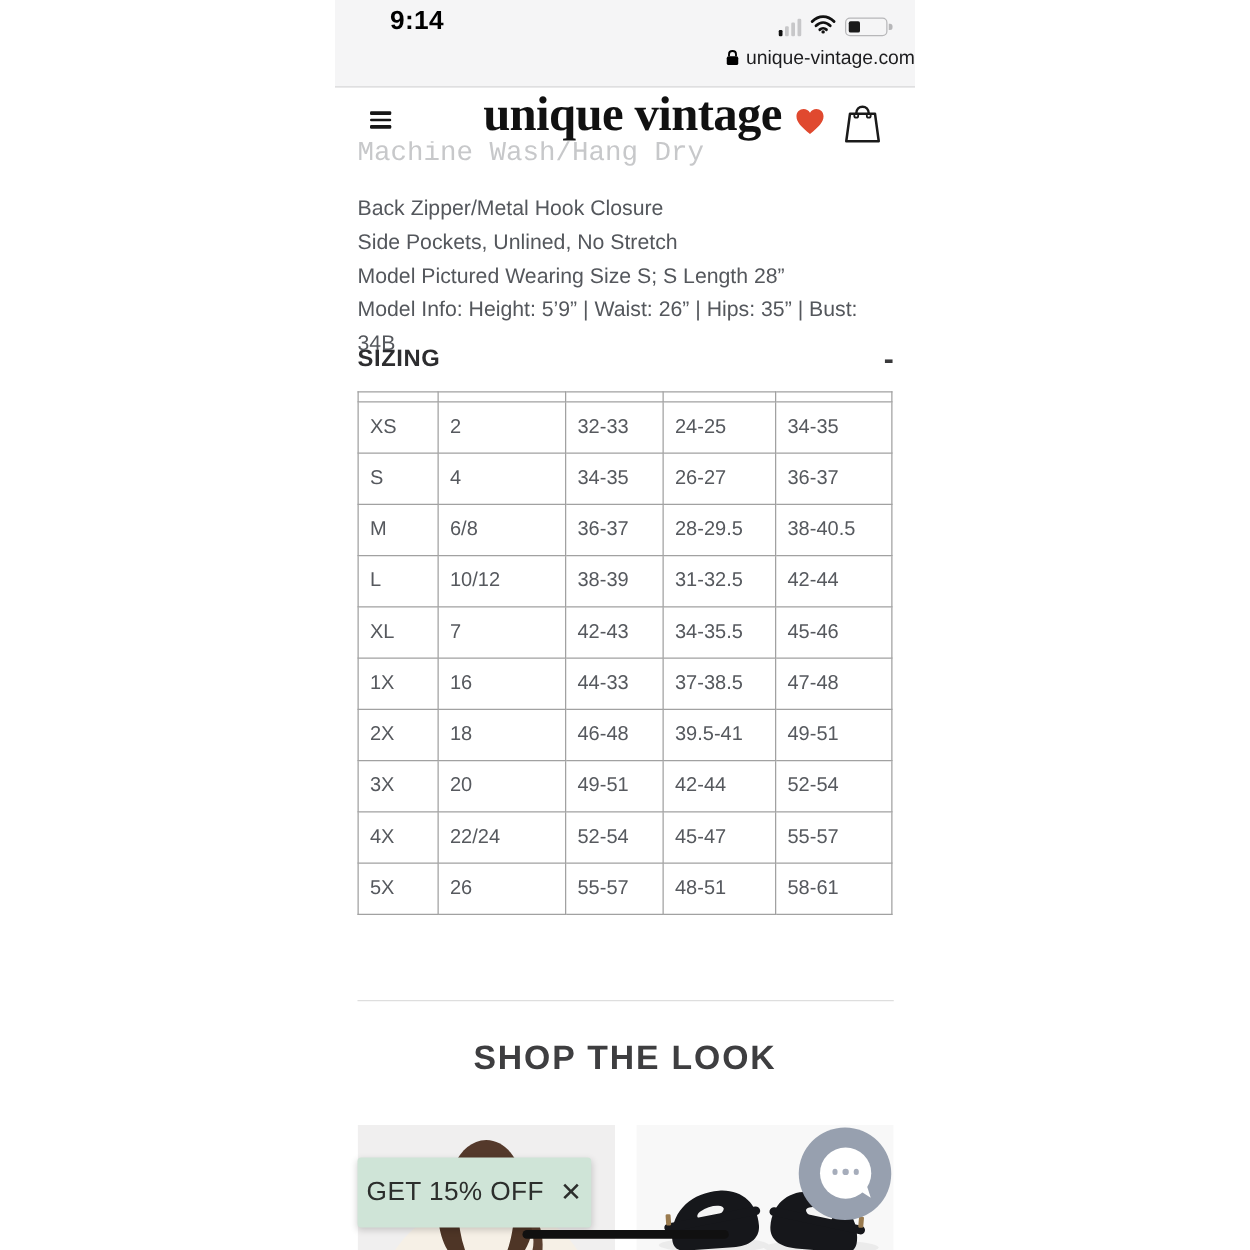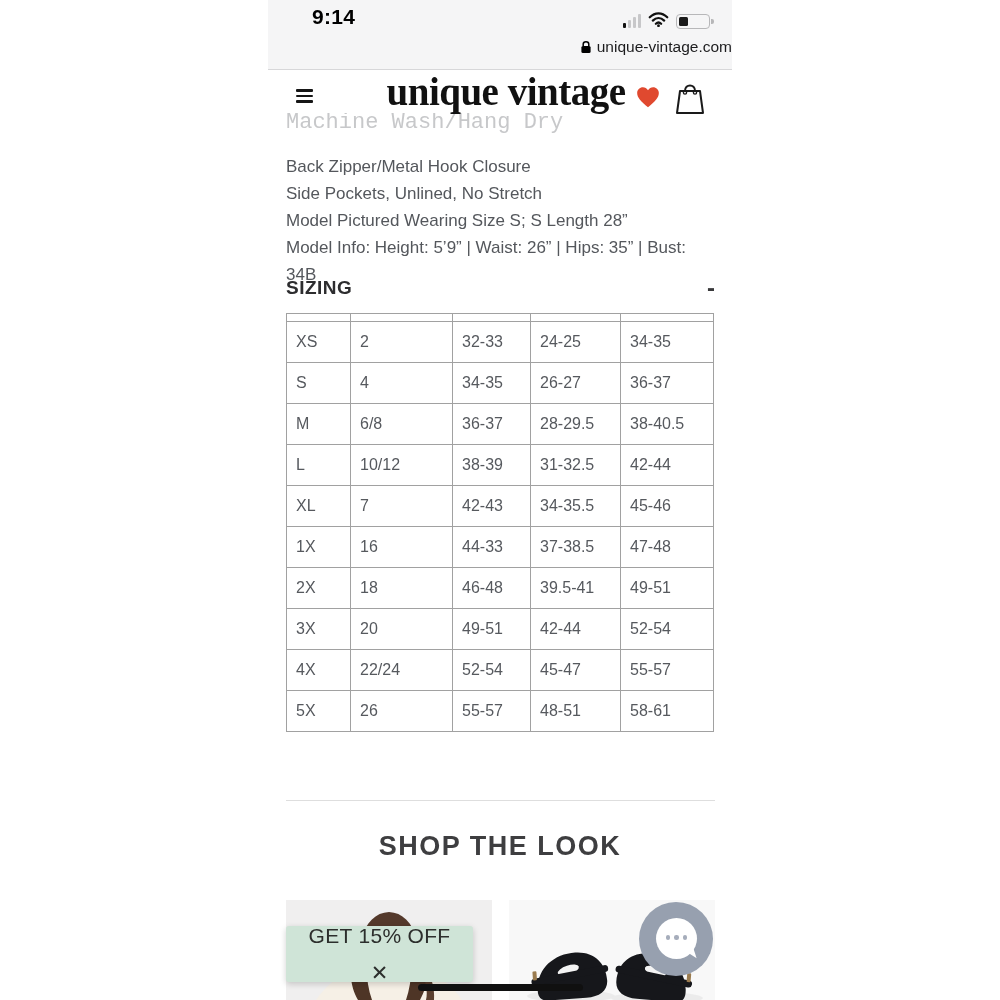--- a/index.html
+++ b/index.html
@@ -55,21 +55,21 @@
   
   .chat { position:absolute; left:371px; top:902px; width:74px; height:74px; border-radius:50%; background:#97a0af; z-index:3; cursor:pointer; }
   .chat .bubble { position:absolute; left:17px; top:16px; width:41px; height:41px; background:#fff; border-radius:50%; }
   .chat .bubble::after { content:""; position:absolute; right:2px; bottom:-1px; width:0; height:0;
        border-left:10px solid transparent; border-top:12px solid #fff; transform:rotate(-18deg); }
   .chat .dots { position:absolute; left:0; right:0; top:17px; display:flex; justify-content:center; gap:4px; }
   .chat .dots i { width:4.5px; height:4.5px; border-radius:50%; background:#a6adbb; }
 
   
   .promo { position:absolute; left:18px; top:926px; width:187px; height:56px; background:#cfe4d7; border-radius:3px;
-           box-shadow:0 2px 6px rgba(0,0,0,.18); display:flex; align-items:center; justify-content:center; gap:13px; z-index:5; cursor:pointer;flex-direction:column; }
+           box-shadow:0 2px 6px rgba(0,0,0,.18); display:flex; align-items:center; justify-content:center; gap:13px; z-index:5; cursor:pointer; }
   .promo-label { font-size:21px; color:#2c2e2c; letter-spacing:.3px; }
   .promo-close { font-size:21px; color:#2c2e2c; cursor:pointer; }
 
   
   .homebar { position:absolute; left:150px; top:984px; width:165px; height:7px; border-radius:4px; background:#101010; z-index:7; }
 </style>
 </head>
 <body>
 
 <div class="canvas">

